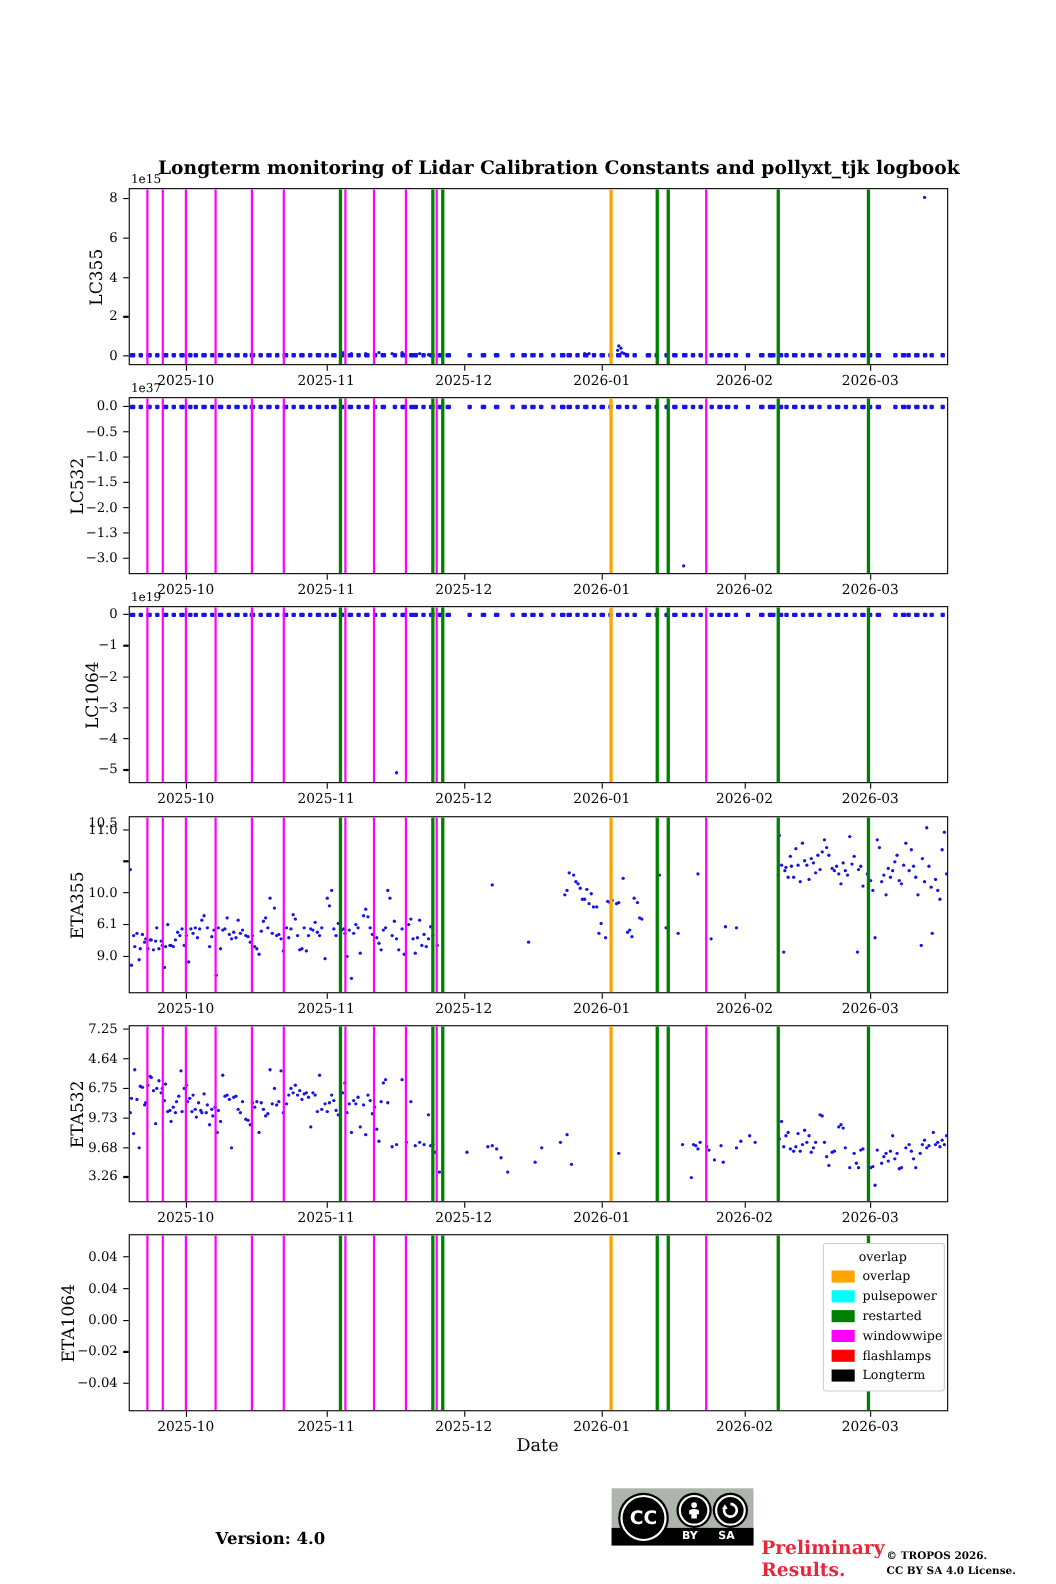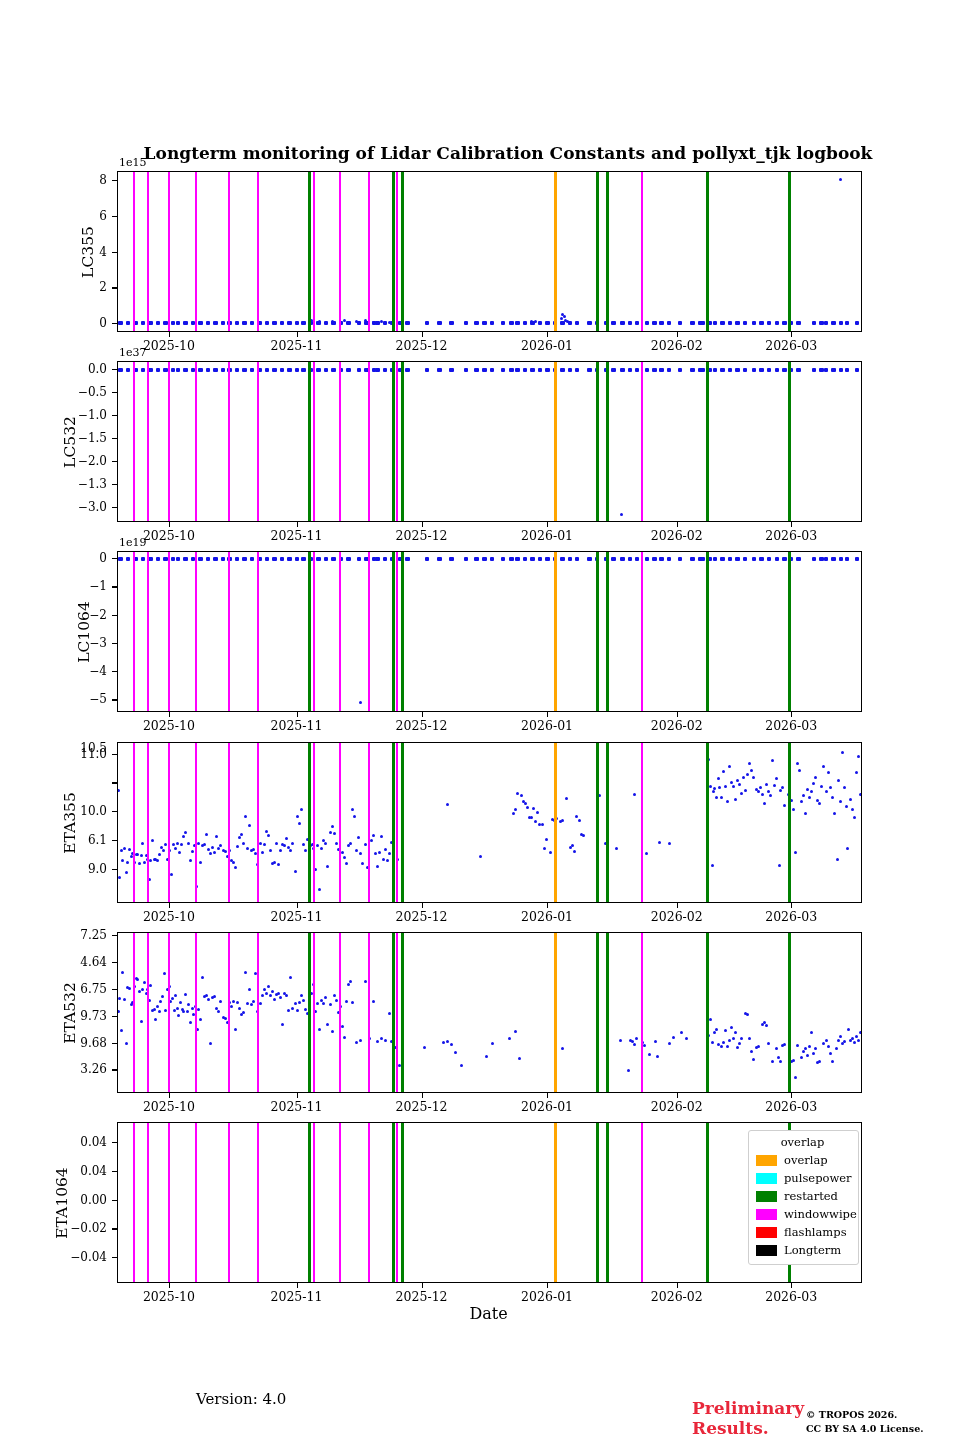--- a/index.html
+++ b/index.html
@@ -1125,22 +1125,42 @@
       <div class="tickmark" style="left: 547.1px; top: 1283px; width: 1.3px; height: 5px;"></div>
       <div class="xtlab" style="left: 511.1px; top: 1289px;">2026-01</div>
       <div class="tickmark" style="left: 676.8px; top: 1283px; width: 1.3px; height: 5px;"></div>
       <div class="xtlab" style="left: 640.8px; top: 1289px;">2026-02</div>
       <div class="tickmark" style="left: 791.2px; top: 1283px; width: 1.3px; height: 5px;"></div>
       <div class="xtlab" style="left: 755.2px; top: 1289px;">2026-03</div>
       <div class="ylab" style="left: 62px; top: 1202.5px;">ETA1064</div>
       <div class="xlabel" style="left: 469.5px; top: 1304px;">Date</div>
     </div>
 
-  <div class="version" style="left:196px;top:1390px;">Version: 4.0</div>
+  <div class="version" style="left:196px;top:1390px;font-weight:bold;">Version: 4.0</div>
 
+  <div class="badge">
+    <div class="badgestrip"></div>
+    <div class="cccirc" style="left:8px;top:6px;width:38px;height:38px;">
+      <span style="color:#fff;font-weight:bold;font-size:17px;font-family:'DejaVu Sans',sans-serif;">CC</span>
+    </div>
+    <div class="cccirc" style="left:61px;top:6px;width:24px;height:24px;">
+      <svg width="14" height="16" viewBox="0 0 14 16">
+        <circle cx="7" cy="3.2" r="2.6" fill="#fff"></circle>
+        <path d="M2.5 8.2 Q7 5.6 11.5 8.2 L11.5 11.5 L9.5 11.5 L9.5 15.5 L4.5 15.5 L4.5 11.5 L2.5 11.5 Z" fill="#fff"></path>
+      </svg>
+    </div>
+    <div class="cccirc" style="left:94px;top:6px;width:24px;height:24px;">
+      <svg width="16" height="16" viewBox="0 0 16 16">
+        <path d="M8 2.2 A5.8 5.8 0 1 1 2.6 6" fill="none" stroke="#fff" stroke-width="2.4"></path>
+        <path d="M0.4 6.8 L5.6 6.8 L3 2.6 Z" fill="#fff"></path>
+      </svg>
+    </div>
+    <div class="badgetxt" style="left:64px;top:38px;">BY</div>
+    <div class="badgetxt" style="left:97px;top:38px;">SA</div>
+  </div>
 
   <div class="prelim">
     <div>Preliminary</div>
     <div>Results.</div>
   </div>
 
   <div class="tropos">
     <div>© TROPOS 2026.</div>
     <div>CC BY SA 4.0 License.</div>
   </div>

